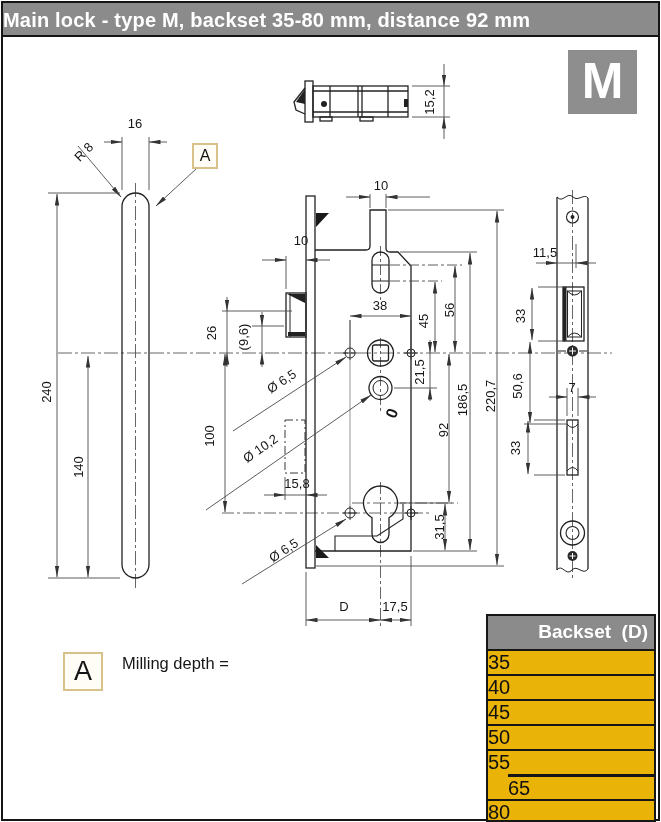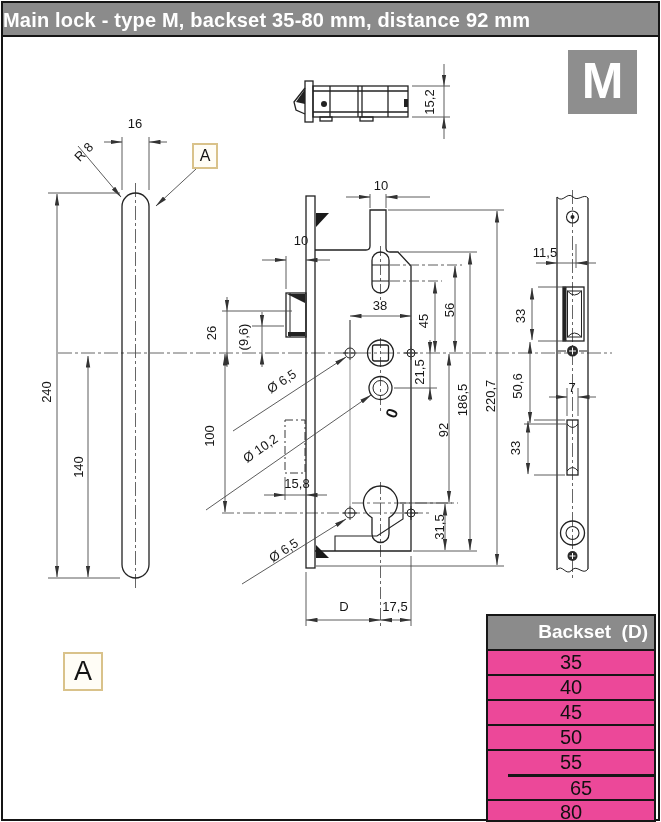--- a/index.html
+++ b/index.html
@@ -10,25 +10,25 @@
             border-bottom:2px solid #151515;color:#ffffff;font-weight:bold;font-size:20px;
             line-height:34px;box-sizing:border-box;letter-spacing:0.2px;}
   #logo{position:absolute;left:568px;top:50px;width:69px;height:64px;background:#8e8e8e;
         color:#ffffff;font-weight:bold;font-size:50px;text-align:center;line-height:62px;}
   .abox{position:absolute;border:2px solid #d9c28a;background:#fffdf6;color:#141414;
         text-align:center;box-sizing:border-box;}
   #abox-top{left:192px;top:143px;width:26px;height:26px;font-size:16px;line-height:22px;}
   #abox-note{left:63px;top:652px;width:40px;height:39px;font-size:27px;line-height:34px;}
   #note{position:absolute;left:122px;top:651px;font-size:16.5px;line-height:25px;color:#161616;}
   #bs-table{position:absolute;left:486px;top:614px;width:170px;bottom:0;
-            border:2px solid #161616;box-sizing:border-box;background:#ec4899;}
+            border:2px solid #161616;box-sizing:border-box;background:#eab308;}
   #bs-head{height:33px;background:#8b8b8b;color:#ffffff;font-weight:bold;font-size:19px;
            line-height:31px;text-align:right;padding-right:6px;white-space:pre;box-sizing:border-box;}
   .bs-row{height:25px;border-top:2px solid #161616;font-size:20px;line-height:22px;
-          text-align:center;color:#111111;box-sizing:border-box;}
+          color:#111111;box-sizing:border-box;}
   .bs-row.sep{border-top-width:3px;margin-left:20px;}
   svg text{font-family:"Liberation Sans",sans-serif;font-size:13px;fill:#161616;}
   svg text.bold0{font-size:16px;font-weight:bold;}
 </style>
 </head>
 <body>
 
 <div id="page">
   <div id="frame"></div>
 
@@ -276,20 +276,21 @@
 
   <div id="abox-top" class="abox">
     <span>A</span>
   </div>
 
   <div id="abox-note" class="abox">
     <span>A</span>
   </div>
 
   <div id="note">
+    <div>Milling depth =</div>
   </div>
 
   <div id="bs-table">
     <div id="bs-head">Backset  (D)</div>
     <div class="bs-row">35</div>
     <div class="bs-row">40</div>
     <div class="bs-row">45</div>
     <div class="bs-row">50</div>
     <div class="bs-row">55</div>
     <div class="bs-row sep">65</div>

